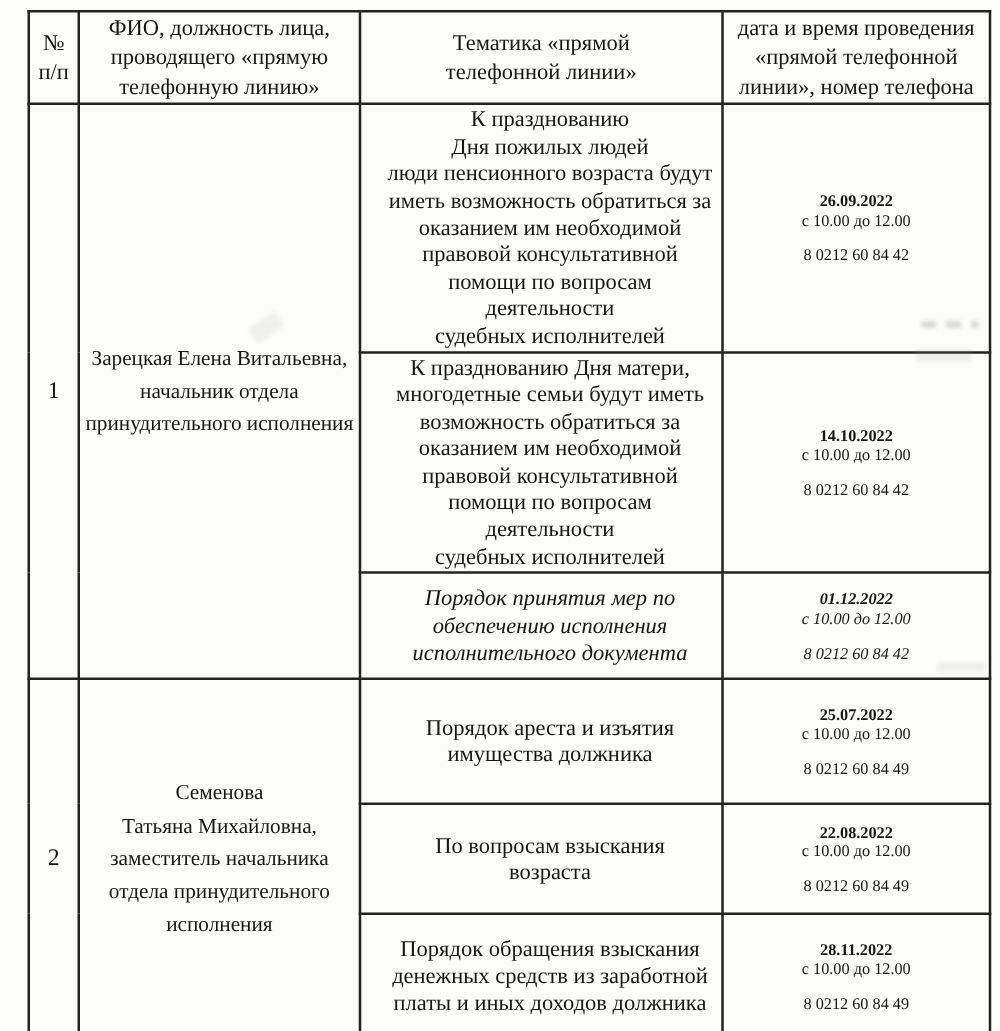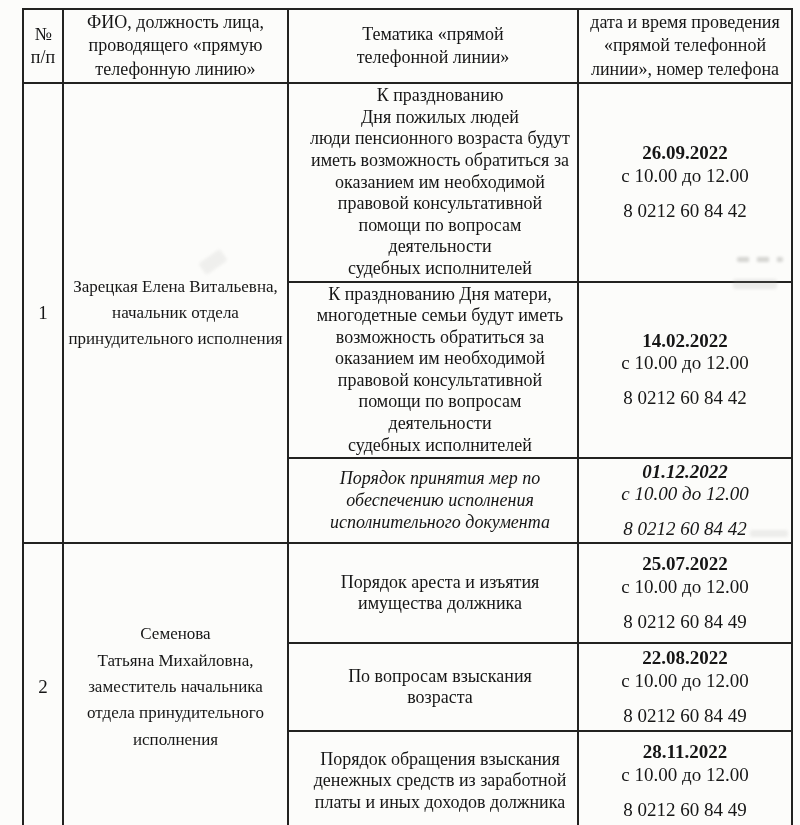--- a/index.html
+++ b/index.html
@@ -51,21 +51,21 @@
     line-height: 1.55;
     padding: 0;
     text-align: center;
   }
   .topic-cell {
     font-size: 18px;
     line-height: 1.2;
     padding-left: 16px;
   }
   .date-cell {
-    font-size: 19px;
+    font-size: 13px;
     line-height: 1.2;
     border-radius: 25px;
   }
   .date-line { font-weight: bold; }
   .time-line { }
   .phone-line { margin-top: 12px; }
   
   .scan-artifact {
     position: absolute;
     background: rgba(150, 150, 145, 0.30);
@@ -128,21 +128,21 @@
   <tr class="row-g1-s2">
     <td class="topic-cell multi">К празднованию Дня матери,
 многодетные семьи будут иметь
 возможность обратиться за
 оказанием им необходимой
 правовой консультативной
 помощи по вопросам
 деятельности
 судебных исполнителей</td>
     <td class="date-cell">
-      <div class="date-line">14.02.2022</div>
+      <div class="date-line">14.10.2022</div>
       <div class="time-line">с 10.00 до 12.00</div>
       <div class="phone-line">8 0212 60 84 42</div>
     </td>
   </tr>
   <tr class="row-g1-s3">
     <td class="topic-cell multi">Порядок принятия мер по
 обеспечению исполнения
 исполнительного документа</td>
     <td class="date-cell">
       <div class="date-line">01.12.2022</div>

